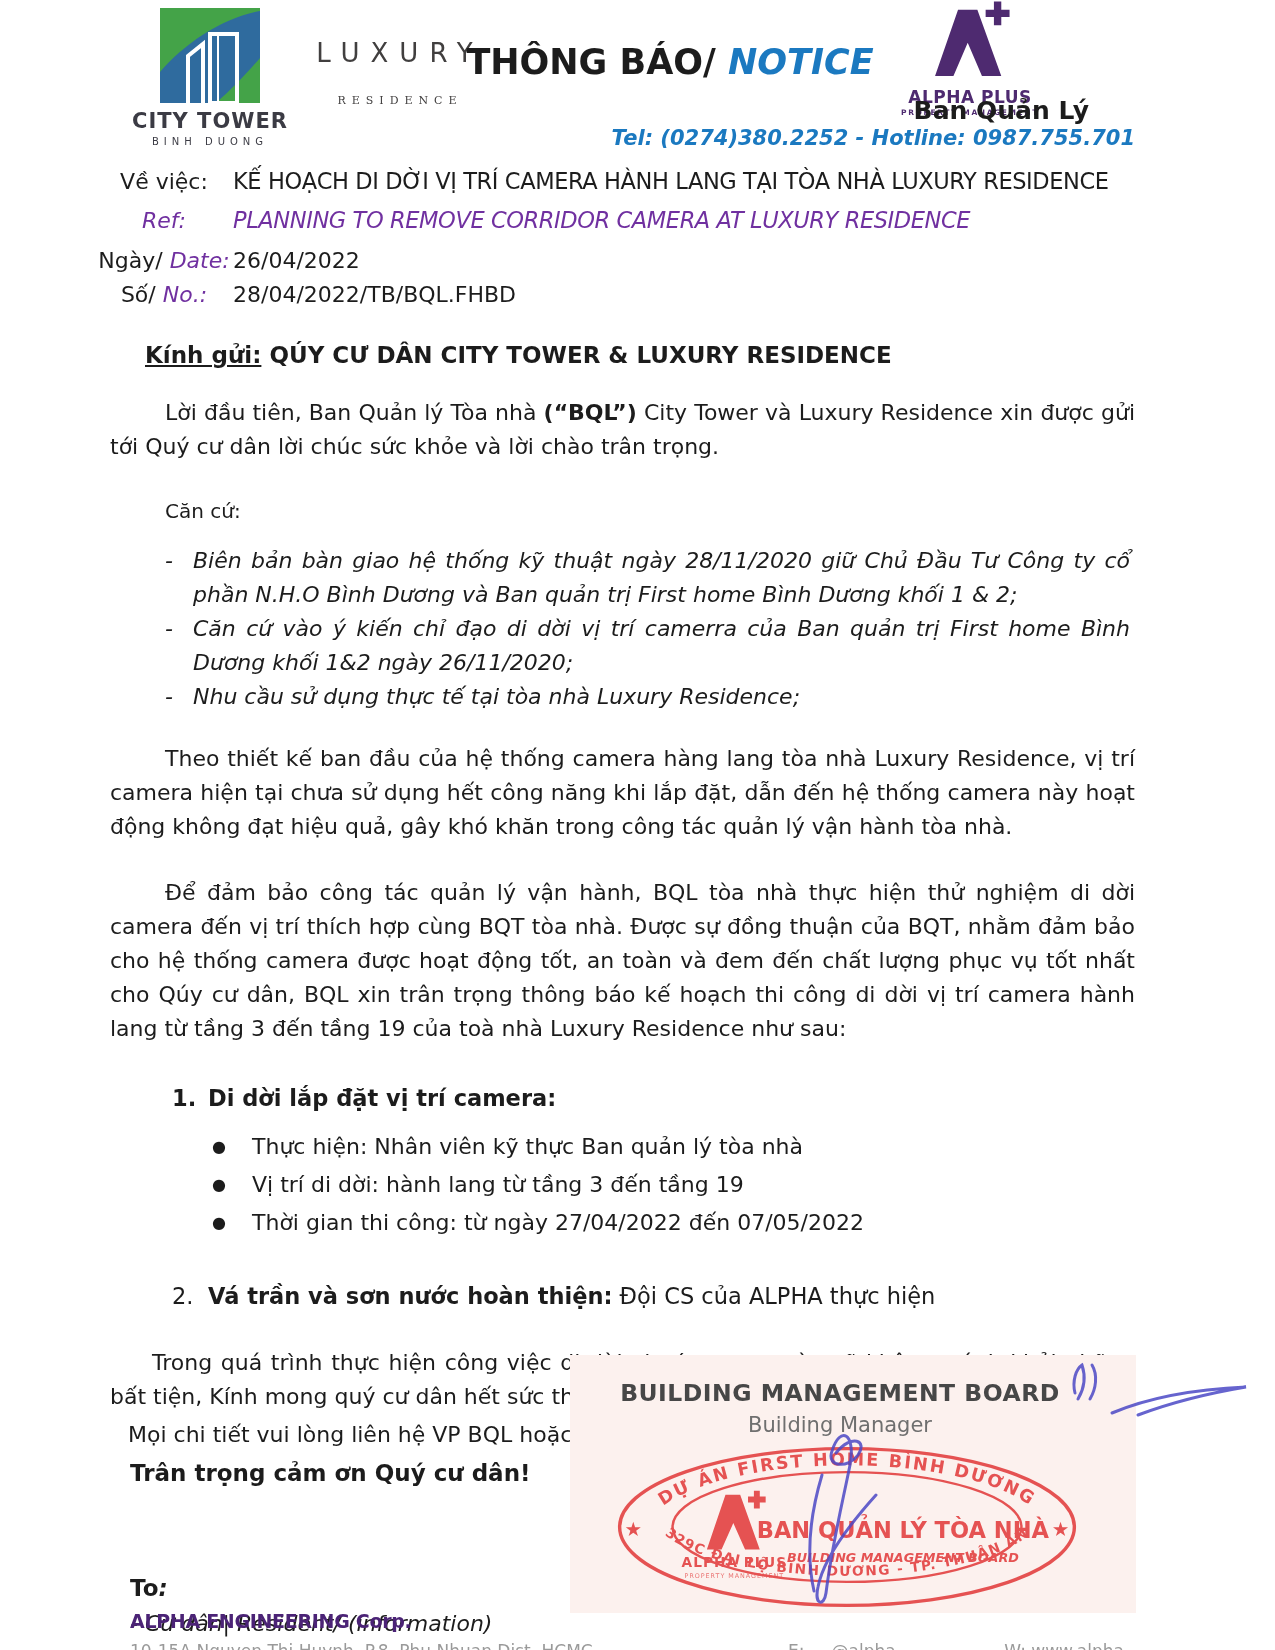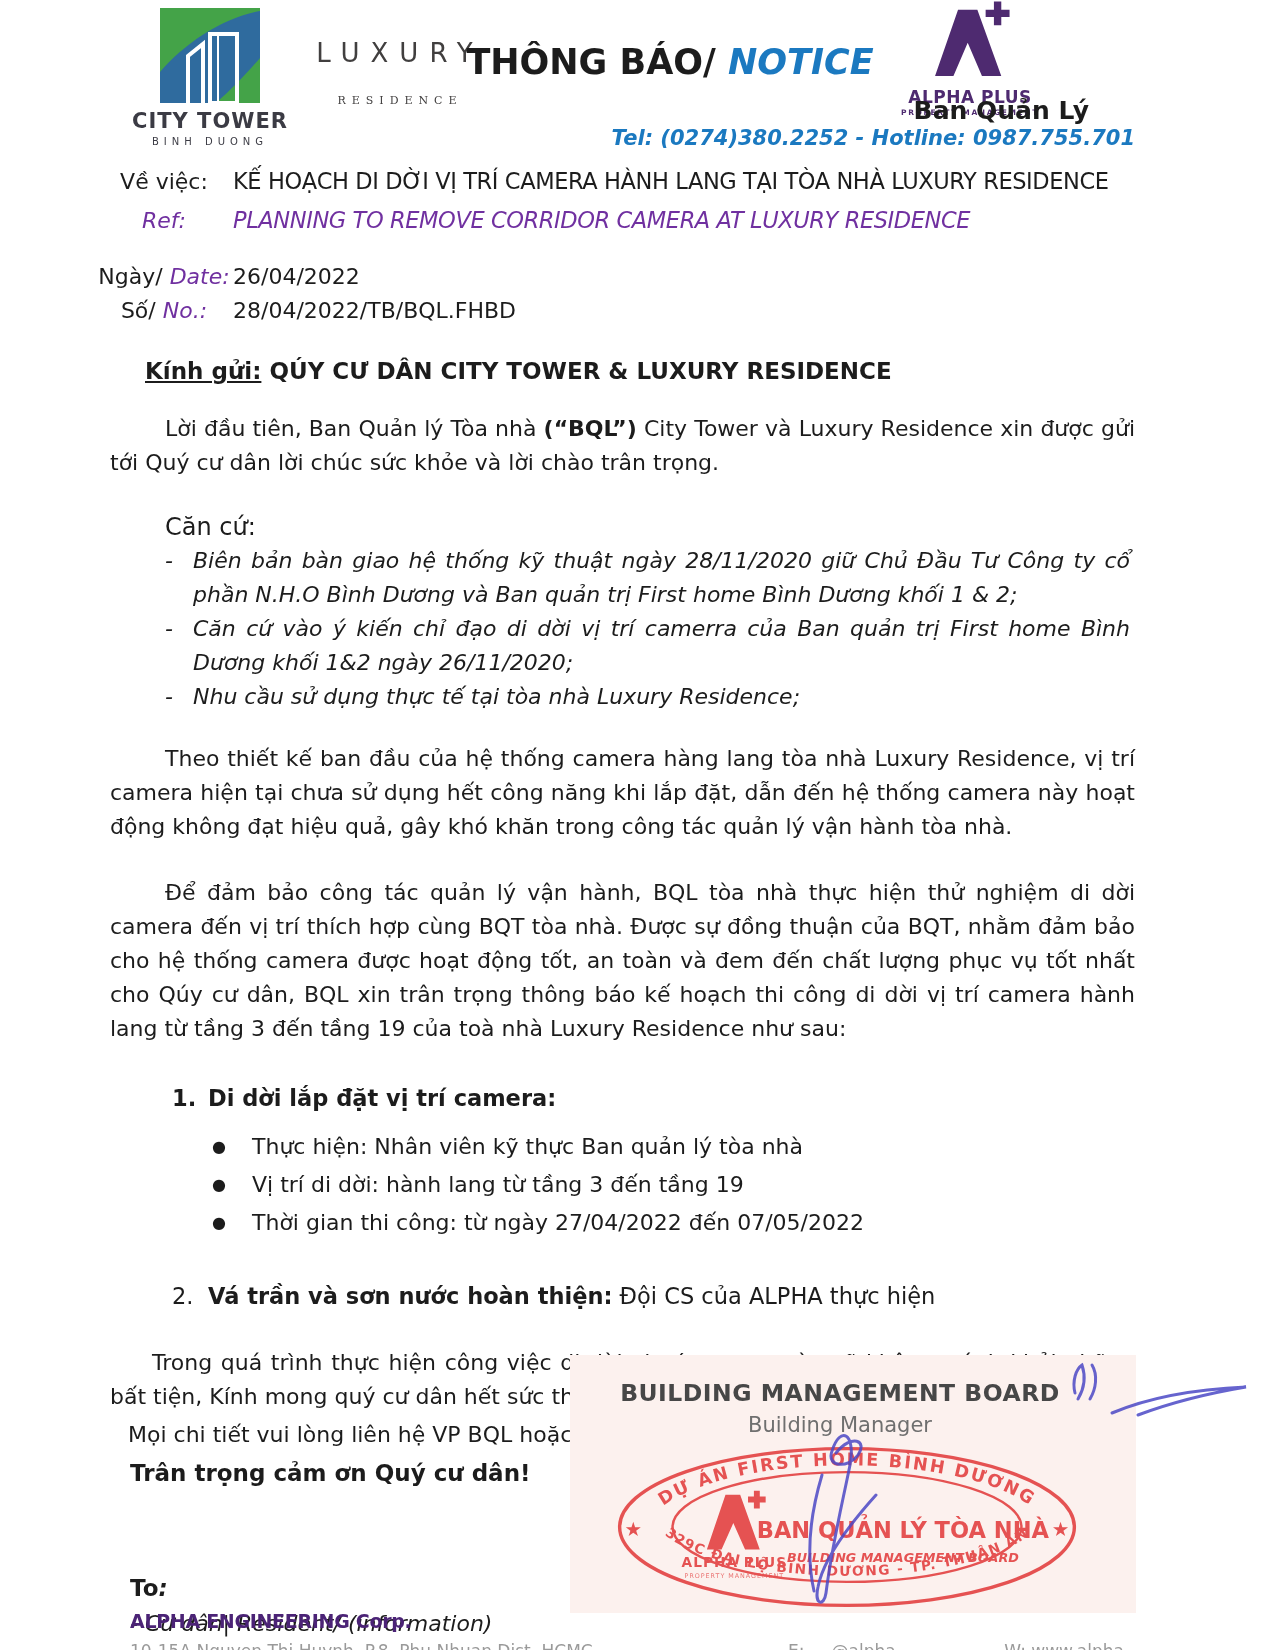--- a/index.html
+++ b/index.html
@@ -24,26 +24,26 @@
   .hdr-board{position:absolute;right:150px;top:96px;width:500px;text-align:right;font-size:25px;font-weight:700;padding-right:36px;box-sizing:border-box;}
   .hdr-tel{position:absolute;right:140px;top:126px;width:600px;text-align:right;font-size:21px;font-weight:700;font-style:italic;color:#1b79c0;}
   
   .content{position:absolute;left:0;top:166px;width:1275px;}
   .meta-row{margin-left:95px;display:flex;font-size:22px;line-height:31px;text-align:center;}
   .meta-label{width:138px;flex:none;}
   .meta-subject{font-weight:400;letter-spacing:-.4px;font-size:22.5px;}
   .purple{color:#7030a0;}
   .it{font-style:italic;}
   .meta-row2{margin-top:8px;}
-  .meta-date{margin-top:24px;line-height:34px;}
+  .meta-date{margin-top:8px;line-height:34px;}
   .meta-no{margin-top:0px;line-height:34px;}
   .salutation{margin:30px 0 0 145px;font-size:23px;font-weight:700;}
   .salutation .u{text-decoration:underline;}
   .para{margin:28px 140px 0 110px;font-size:22px;line-height:34px;text-align:justify;text-indent:55px;}
-  .basis-label{margin:30px 0 0 165px;font-size:24px;line-height:34px;}
+  .basis-label{margin:30px 0 16px 165px;font-size:20px;line-height:34px;}
   .dash-list{margin:0 145px 0 165px;font-size:22px;line-height:34px;}
   .dash-item{display:flex;font-style:italic;text-align:justify;}
   .dash-item .dash{width:28px;flex:none;}
   .num-head{margin:36px 0 0 172px;font-size:22.5px;line-height:32px;display:flex;}
   .num-head .num{width:36px;flex:none;font-weight:700;}
   .num-head .bold{font-weight:700;}
   .bullets{margin:14px 0 0 212px;font-size:22px;}
   .bullet-item{display:flex;line-height:38px;}
   .bullet-item .dot{width:40px;flex:none;font-size:16px;}
   .num2{margin-top:38px;}

